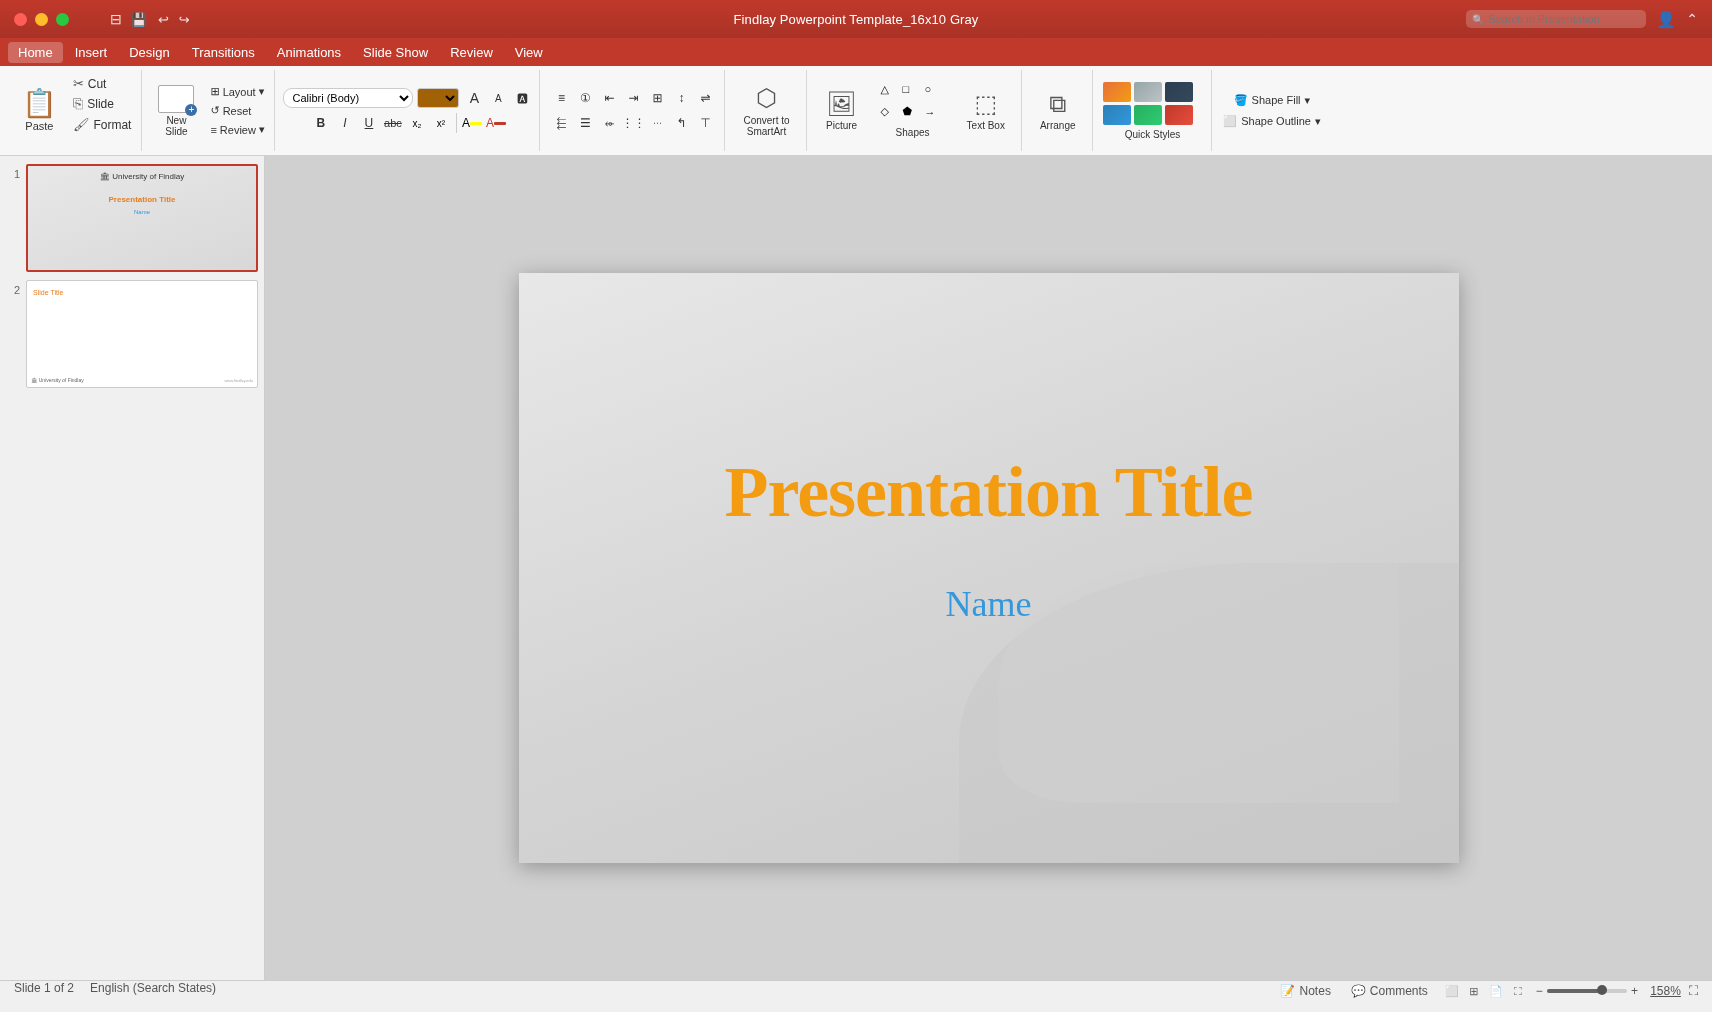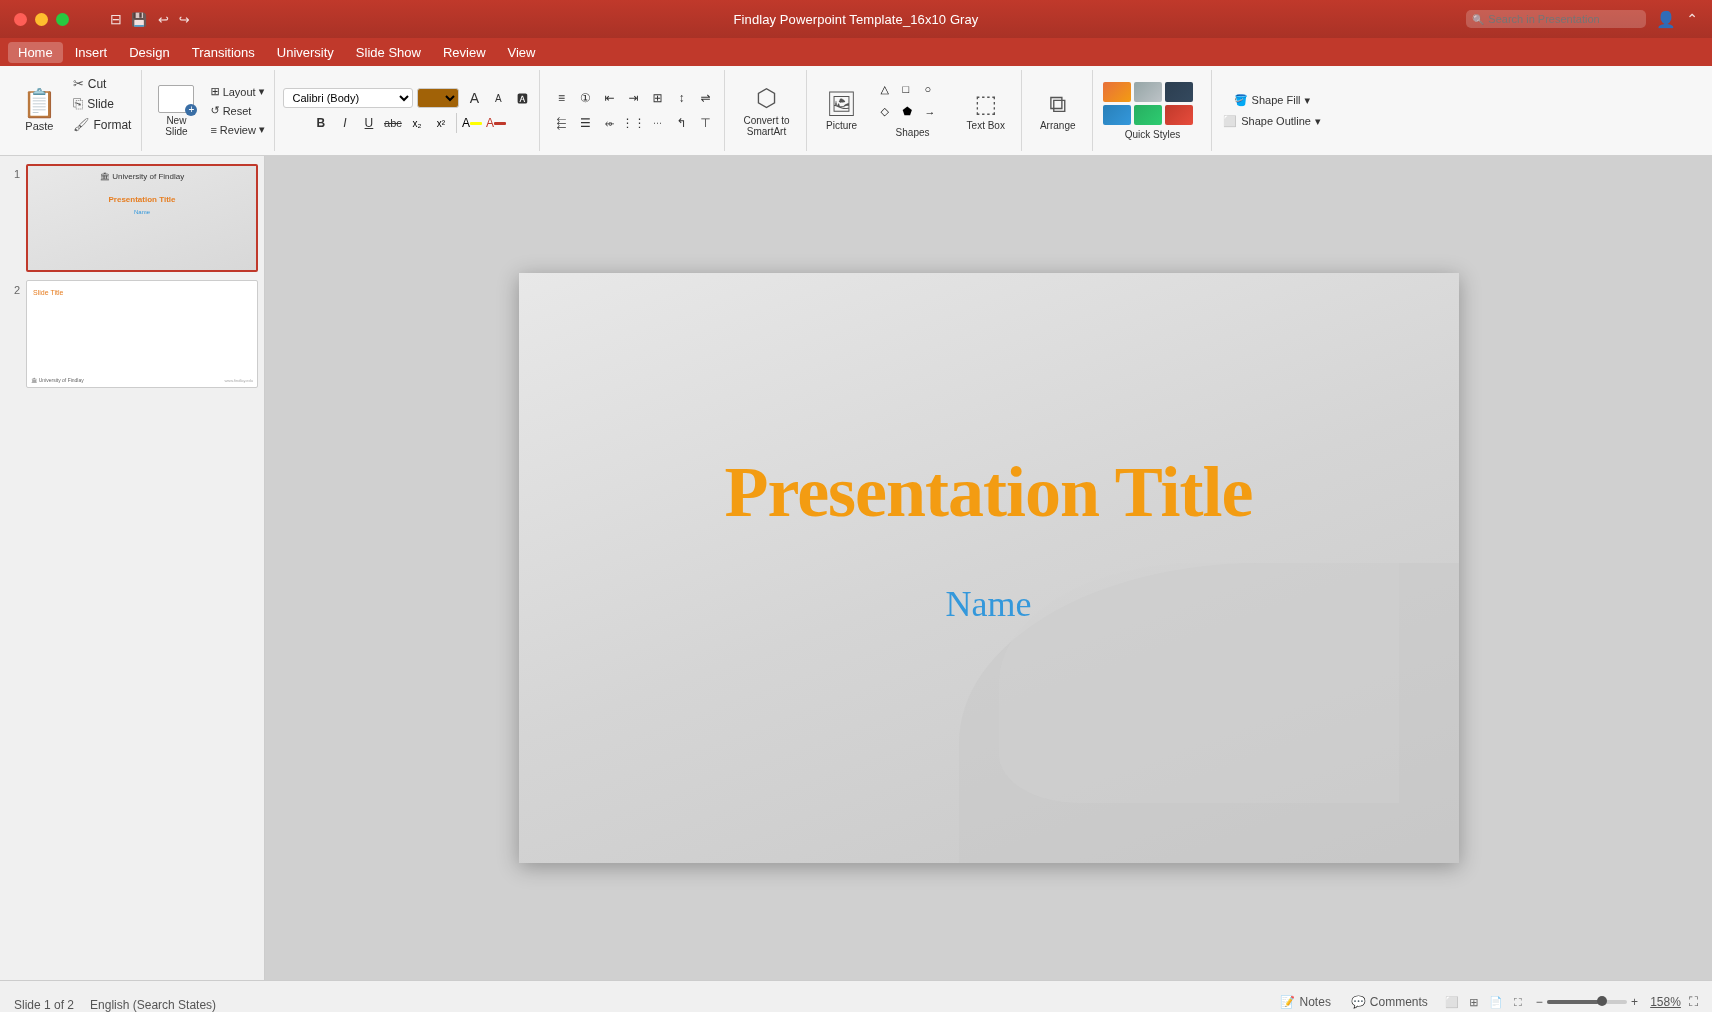--- a/index.html
+++ b/index.html
@@ -213,21 +213,21 @@
       gap: 3px;
       padding: 0 6px;
     }
     .font-row1 {
       display: flex;
       align-items: center;
       gap: 4px;
     }
     .font-select {
       border: 1px solid #ccc;
-      border-radius: 3px;
+      border-radius: 9px;
       padding: 2px 4px;
       font-size: 11px;
       background: white;
       width: 130px;
       cursor: pointer;
     }
     .size-select {
       border: 1px solid #ccc;
       border-radius: 3px;
       padding: 2px 20px;
@@ -534,21 +534,21 @@
       color: #3498db;
       font-family: Georgia, serif;
     }
 
     
     .status-bar {
       height: 32px;
       background: #f0f0f0;
       border-top: 1px solid #ccc;
       display: flex;
-      align-items: flex-end;
+      align-items: flex-start;
       padding: 0 14px;
       justify-content: space-between;
       font-size: 12px;
       color: #555;
     }
     .status-left { display: flex; gap: 16px; align-items: center; }
     .status-right { display: flex; gap: 8px; align-items: center; }
     .status-btn {
       padding: 2px 6px;
       cursor: pointer;
@@ -623,21 +623,21 @@
     <span style="color:rgba(255,255,255,0.85);font-size:16px">👤</span>
     <span style="color:rgba(255,255,255,0.85);font-size:14px">⌃</span>
   </div>
 </div>
 
 <div class="menu-bar">
   <div class="menu-item active">Home</div>
   <div class="menu-item">Insert</div>
   <div class="menu-item">Design</div>
   <div class="menu-item">Transitions</div>
-  <div class="menu-item">University</div>
+  <div class="menu-item">Animations</div>
   <div class="menu-item">Slide Show</div>
   <div class="menu-item">Review</div>
   <div class="menu-item">View</div>
 </div>
 
 <div class="ribbon" style="height:90px;min-height:90px;">
 
   <div class="ribbon-group" style="flex-direction:row;align-items:stretch;padding:4px 6px;">
     <div class="paste-btn">
       <span class="paste-icon">📋</span>

